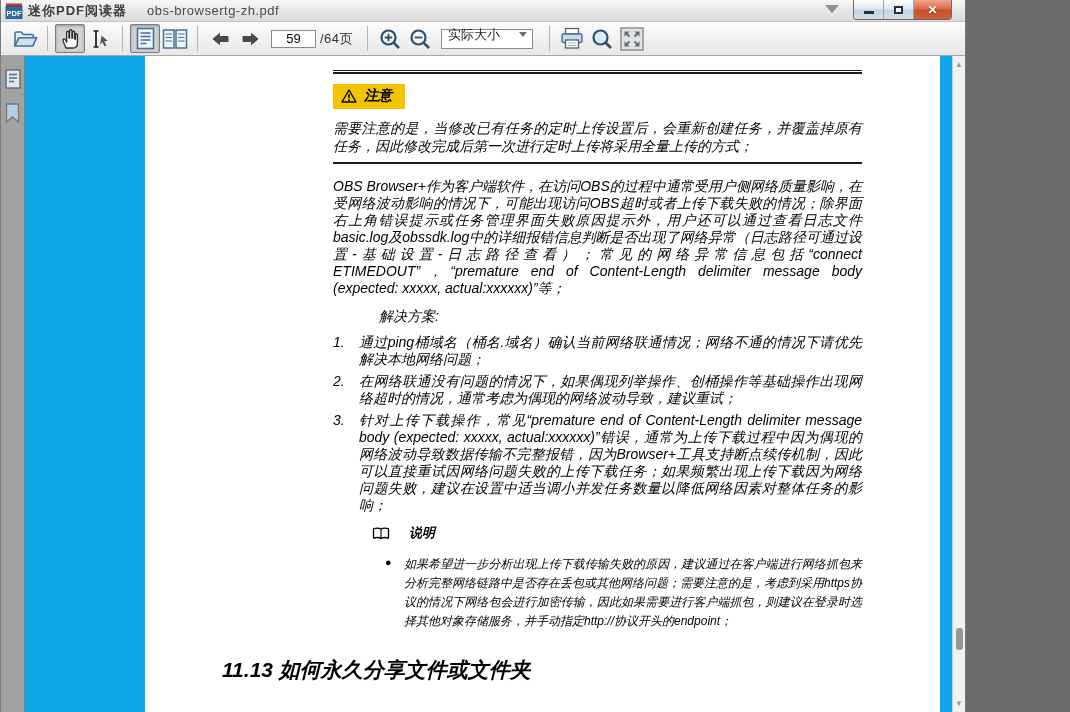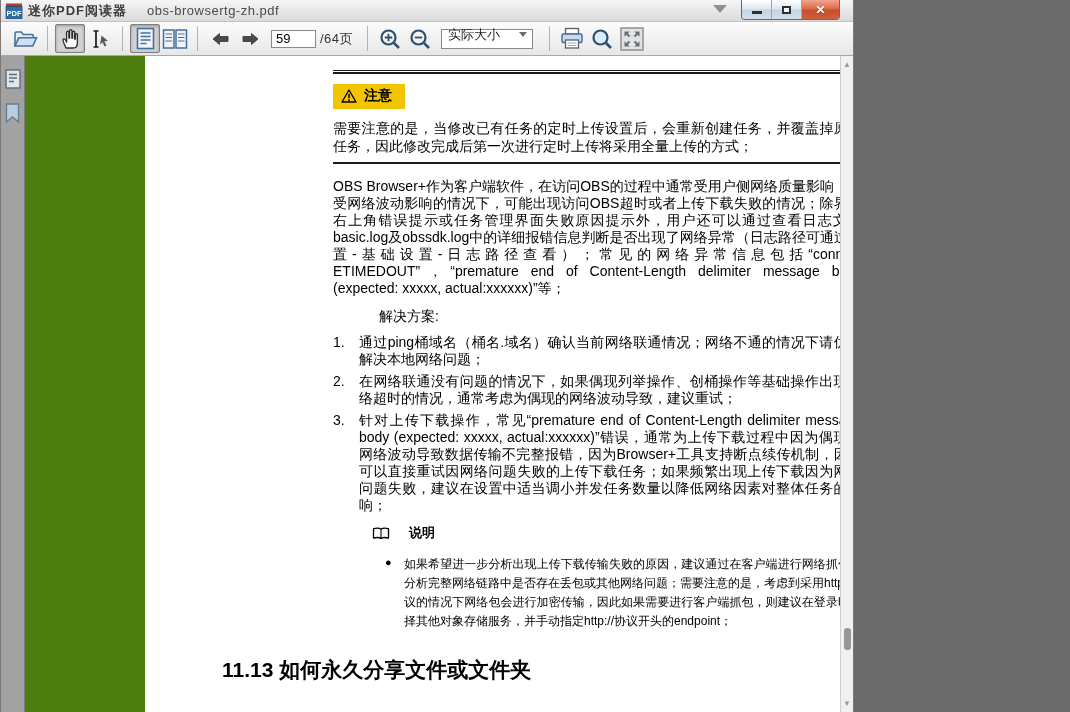--- a/index.html
+++ b/index.html
@@ -1,18 +1,18 @@
 <!DOCTYPE html>
 <html><head>
 <meta charset="utf-8">
 <style>
   * { margin:0; padding:0; box-sizing:border-box; }
   html,body { width:1070px; height:712px; overflow:hidden; }
   body { font-family:"Liberation Sans", sans-serif; background:#6b6b6b; }
-  .window { width:854px; height:712px; display:flex; flex-direction:column;
+  .window { width:966px; height:712px; display:flex; flex-direction:column;
             border-left:1px solid #7a7a7a; border-right:1px solid #7a7a7a; }
 
   
   .titlebar { height:22px; flex:none; background:linear-gradient(#f6f6f6,#dadada);
               border-bottom:1px solid #c2c2c2; display:flex; align-items:center;
               padding-left:4px; position:relative; }
   .app-icon { width:18px; height:16px; margin-right:5px; display:inline-flex; }
   .app-title { font-size:13px; color:#3c3c3c; letter-spacing:1px;font-weight:bold; }
   .doc-name { font-size:13px; color:#4a4a4a; margin-left:20px; letter-spacing:0.5px; }
   .menu-arrow { position:absolute; right:126px; top:5px; width:0; height:0;
@@ -29,35 +29,35 @@
                 color:#fff; font-size:12px; font-weight:bold; text-shadow:0 1px 1px rgba(80,20,0,.5); }
 
   
   .toolbar { height:34px; flex:none; background:linear-gradient(#fcfcfc,#e7e7e7);
              border-bottom:1px solid #a8a8a8; display:flex; align-items:center; padding:0 9px; }
   .tbtn { min-width:30px; height:29px; display:flex; align-items:center; justify-content:center;
           border:1px solid transparent; border-radius:2px; cursor:pointer; }
   .tbtn.active { background:#d2d2d2; border:1px solid #7e7e7e; box-shadow:inset 0 1px 3px rgba(0,0,0,.28); }
   .sep { width:1px; height:25px; background:#b3b3b3; margin:0 7px; flex:none; }
   .page-input { width:45px; height:18px; border:1px solid #8a8a8a; background:#fff;
-                font-size:13px; text-align:left; padding:0 4px; margin-left:6px;
+                font-size:13px; text-align:center; padding:0 4px; margin-left:6px;
                 font-family:"Liberation Sans",sans-serif; }
   .pages-label { font-size:13px; color:#333; margin-left:4px; letter-spacing:0.5px; }
   .zoom-select { width:92px; height:20px; border:1px solid #8a8a8a; background:#fff;
                  display:flex; align-items:center; justify-content:space-between;
                  padding:0 5px 8px 6px; margin-left:6px; font-size:13px; color:#222; cursor:pointer; }
   .dd-arrow { width:0; height:0; border-left:4px solid transparent; border-right:4px solid transparent;
               border-top:5px solid #6f6f6f; }
 
   
   .content { flex:1; display:flex; min-height:0; }
   .side-panel { width:24px; flex:none; background:#a2a2a2; border-right:1px solid #7d7d7d;
                 display:flex; flex-direction:column; align-items:center; padding-top:13px; gap:14px; }
   .side-icon { cursor:pointer; display:flex; }
-  .viewport { flex:1; background:#4d7c0f; position:relative; overflow:hidden; }
+  .viewport { flex:1; background:#0ea5e9; position:relative; overflow:hidden;font-style:italic; }
   .scrollbar { width:13px; flex:none; background:#f1f1f1; border-left:1px solid #cfcfcf; position:relative; }
   .sb-arrow { position:absolute; left:0; width:12px; text-align:center; font-size:8px; color:#9a9a9a; cursor:pointer; }
   .sb-arrow.up { top:4px; }
   .sb-arrow.down { bottom:4px; }
   .sb-thumb { position:absolute; left:3px; top:572px; width:7px; height:22px;
               background:#979797; border-radius:3px; cursor:pointer; }
 
   
   .pdf-page { position:absolute; left:120px; top:0; width:795px; height:656px;
               background:#ffffff; color:#000; overflow:hidden; }

